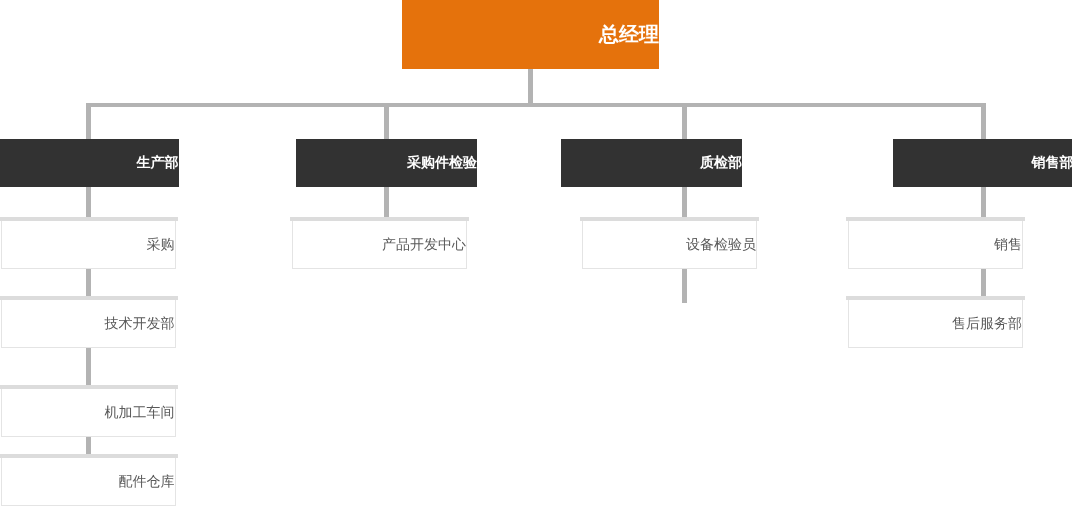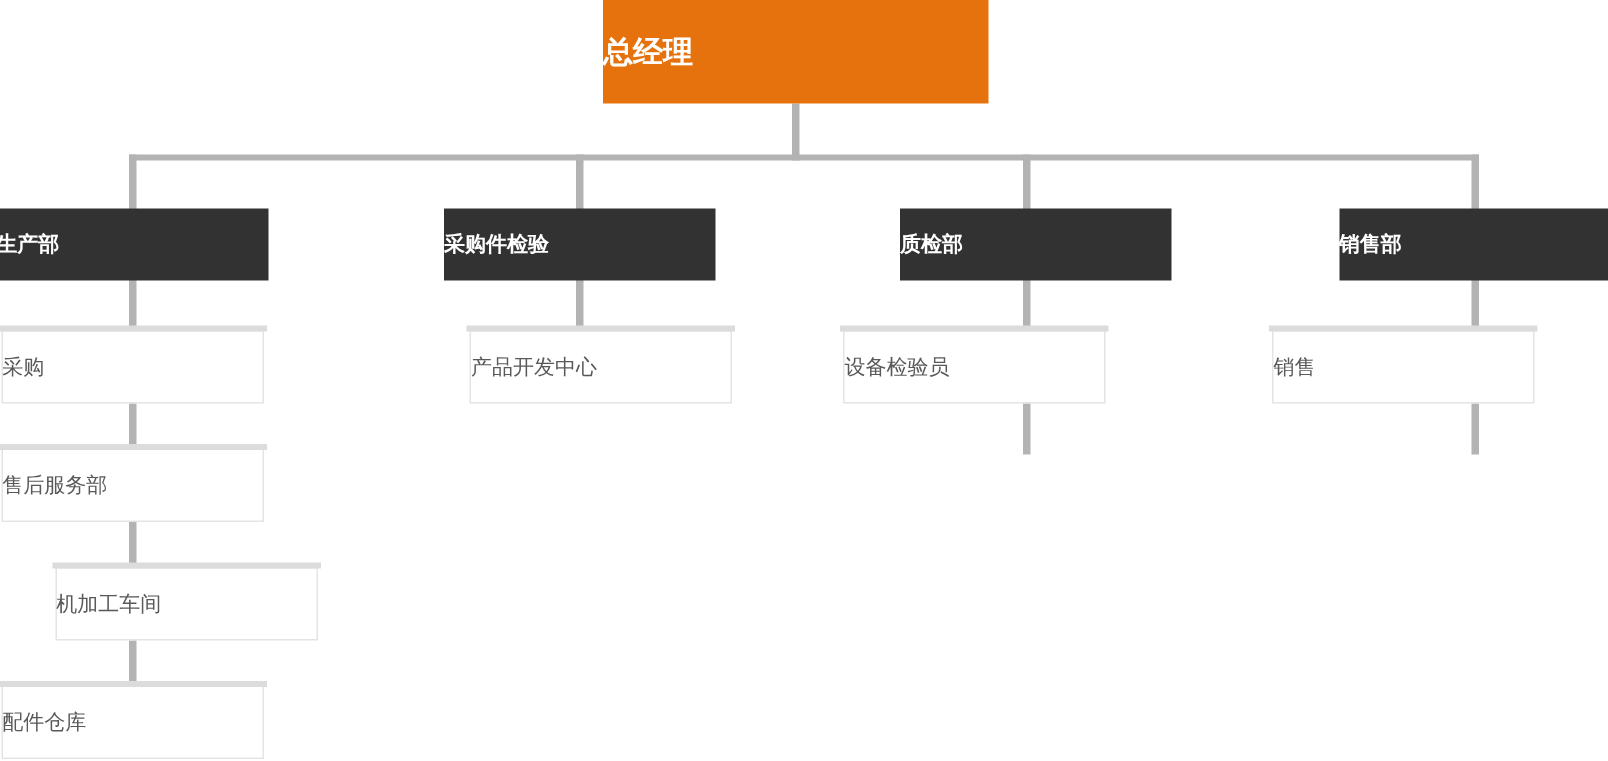--- a/index.html
+++ b/index.html
@@ -26,21 +26,21 @@
   .trunk.c2 { left: 384px;   height: 121px; }
   .trunk.c3 { left: 682px;   height: 200px; }
   .trunk.c4 { left: 980.5px; height: 200px; }
 
   
   .node {
     position: absolute;
     z-index: 2;
     display: flex;
     align-items: center;
-    justify-content: flex-start;
+    justify-content: flex-end;
     box-sizing: border-box;
     text-align: center;
     font-family: Liberation Mono, monospace;
   }
 
   .root-node {
     left: 402px; top: 0; width: 257px; height: 69px;
     background: var(--root-bg, #e5720c);
     color: var(--root-text, #ffffff);
     font-size: 20px;
@@ -48,42 +48,42 @@
   }
 
   .dept { top: 139px; width: 181px; height: 48px;
     background: var(--dept-bg, #323232);
     color: var(--dept-text, #ffffff);
     font-size: 14px;
     font-weight: 700;
   }
   .dept.c1 { left: -2.5px; }
   .dept.c2 { left: 296px; }
-  .dept.c3 { left: 600px; }
+  .dept.c3 { left: 561px; }
   .dept.c4 { left: 892.5px; }
 
   .child { width: 175px; height: 49px;
     background: var(--child-bg, #ffffff);
     border: 1px solid var(--child-border, #e4e4e4);
     color: var(--child-text, #595959);
     font-size: 14px;
   }
   .child::before {
     content: "";
     position: absolute;
     left: -3px; right: -3px; top: -4px; height: 4px;
     background: var(--child-topbar, #dcdcdc);
   }
   .child.c1 { left: 0.5px; }
-  .child.c2 { left: 313px; }
-  .child.c3 { left: 562px; }
+  .child.c2 { left: 292px; }
+  .child.c3 { left: 582px; }
   .child.c4 { left: 848px; }
   .r1 { top: 220px; }
   .r2 { top: 299px; }
-  .r3 { top: 378px; margin-left: 36px; }
+  .r3 { top: 388px; }
   .r4 { top: 457px; }
 </style>
 </head>
 <body>
 
 <div class="canvas">
 
   <div class="conn stem"></div>
   <div class="conn hline"></div>
   <div class="conn trunk c1"></div>
@@ -105,34 +105,37 @@
     <span>质检部</span>
   </div>
   <div class="node dept c4">
     <span>销售部</span>
   </div>
 
   <div class="node child c1 r1">
     <span>采购</span>
   </div>
   <div class="node child c1 r2">
-    <span>售后服务部</span>
+    <span>技术开发部</span>
   </div>
   <div class="node child c1 r3">
     <span>机加工车间</span>
   </div>
   <div class="node child c1 r4">
     <span>配件仓库</span>
   </div>
 
   <div class="node child c2 r1">
     <span>产品开发中心</span>
   </div>
 
   <div class="node child c3 r1">
     <span>设备检验员</span>
   </div>
 
   <div class="node child c4 r1">
     <span>销售</span>
   </div>
+  <div class="node child c4 r2">
+    <span>售后服务部</span>
+  </div>
 
 </div>
 
 </body></html>

